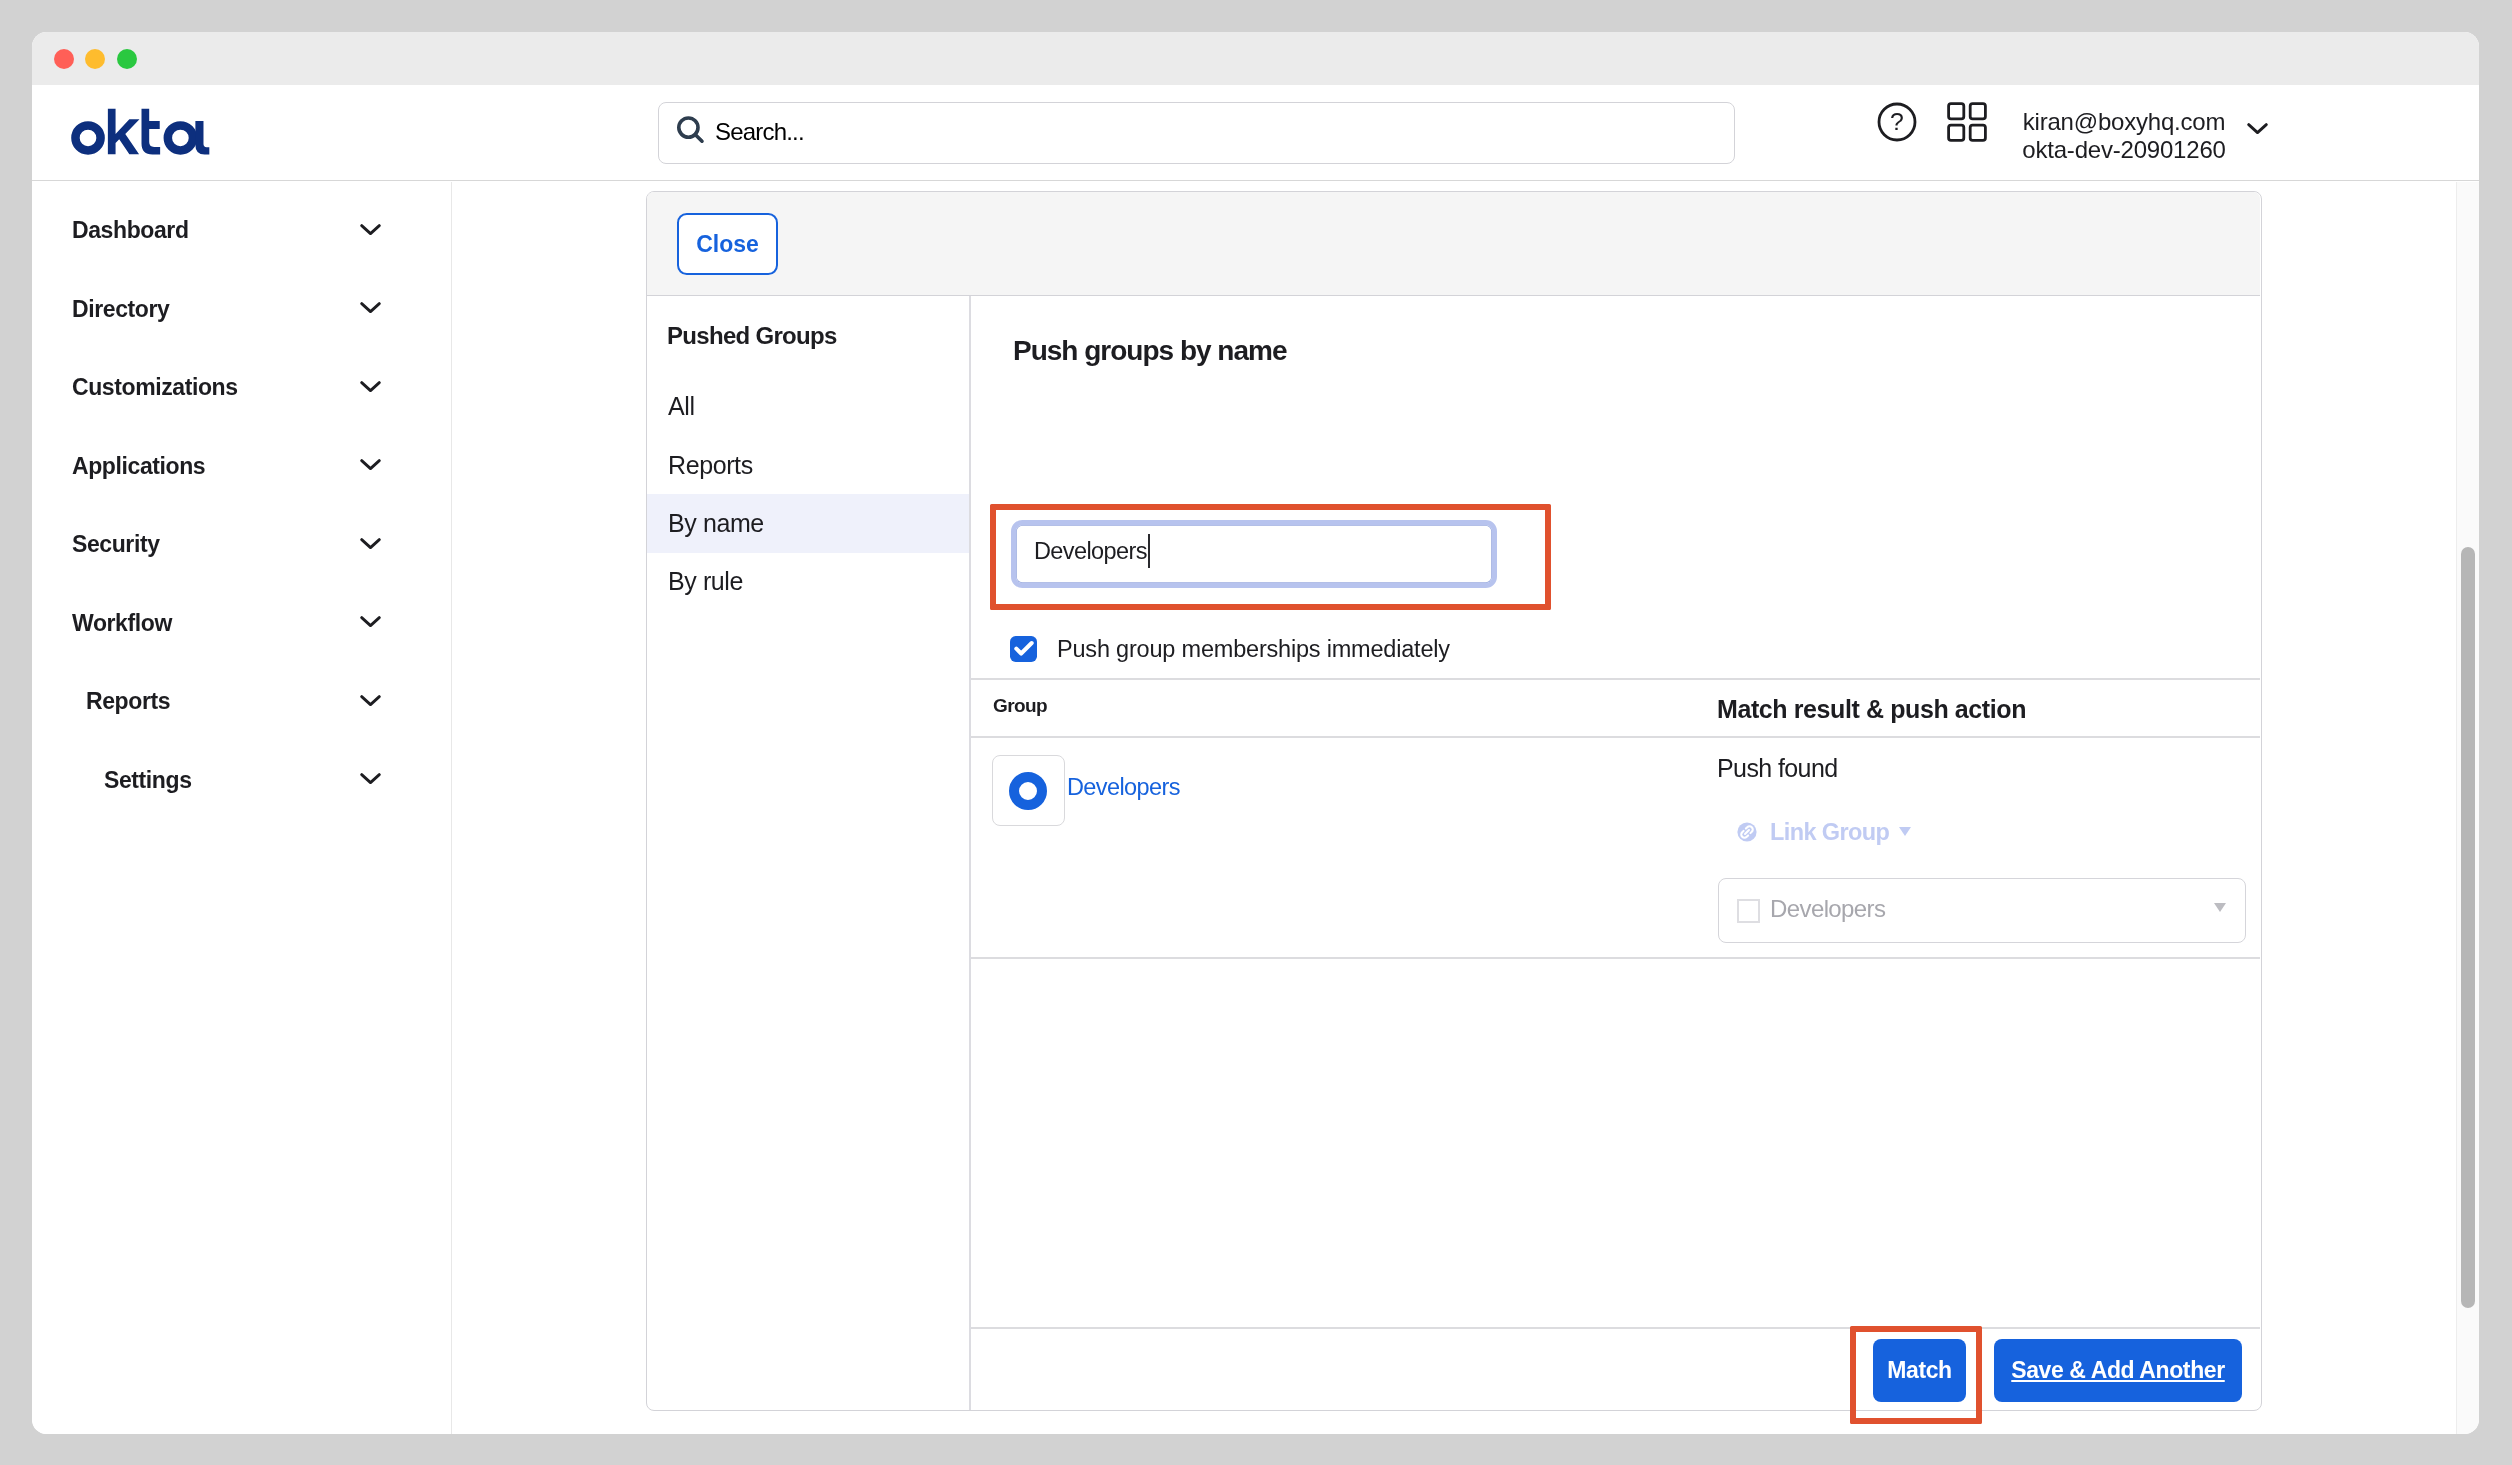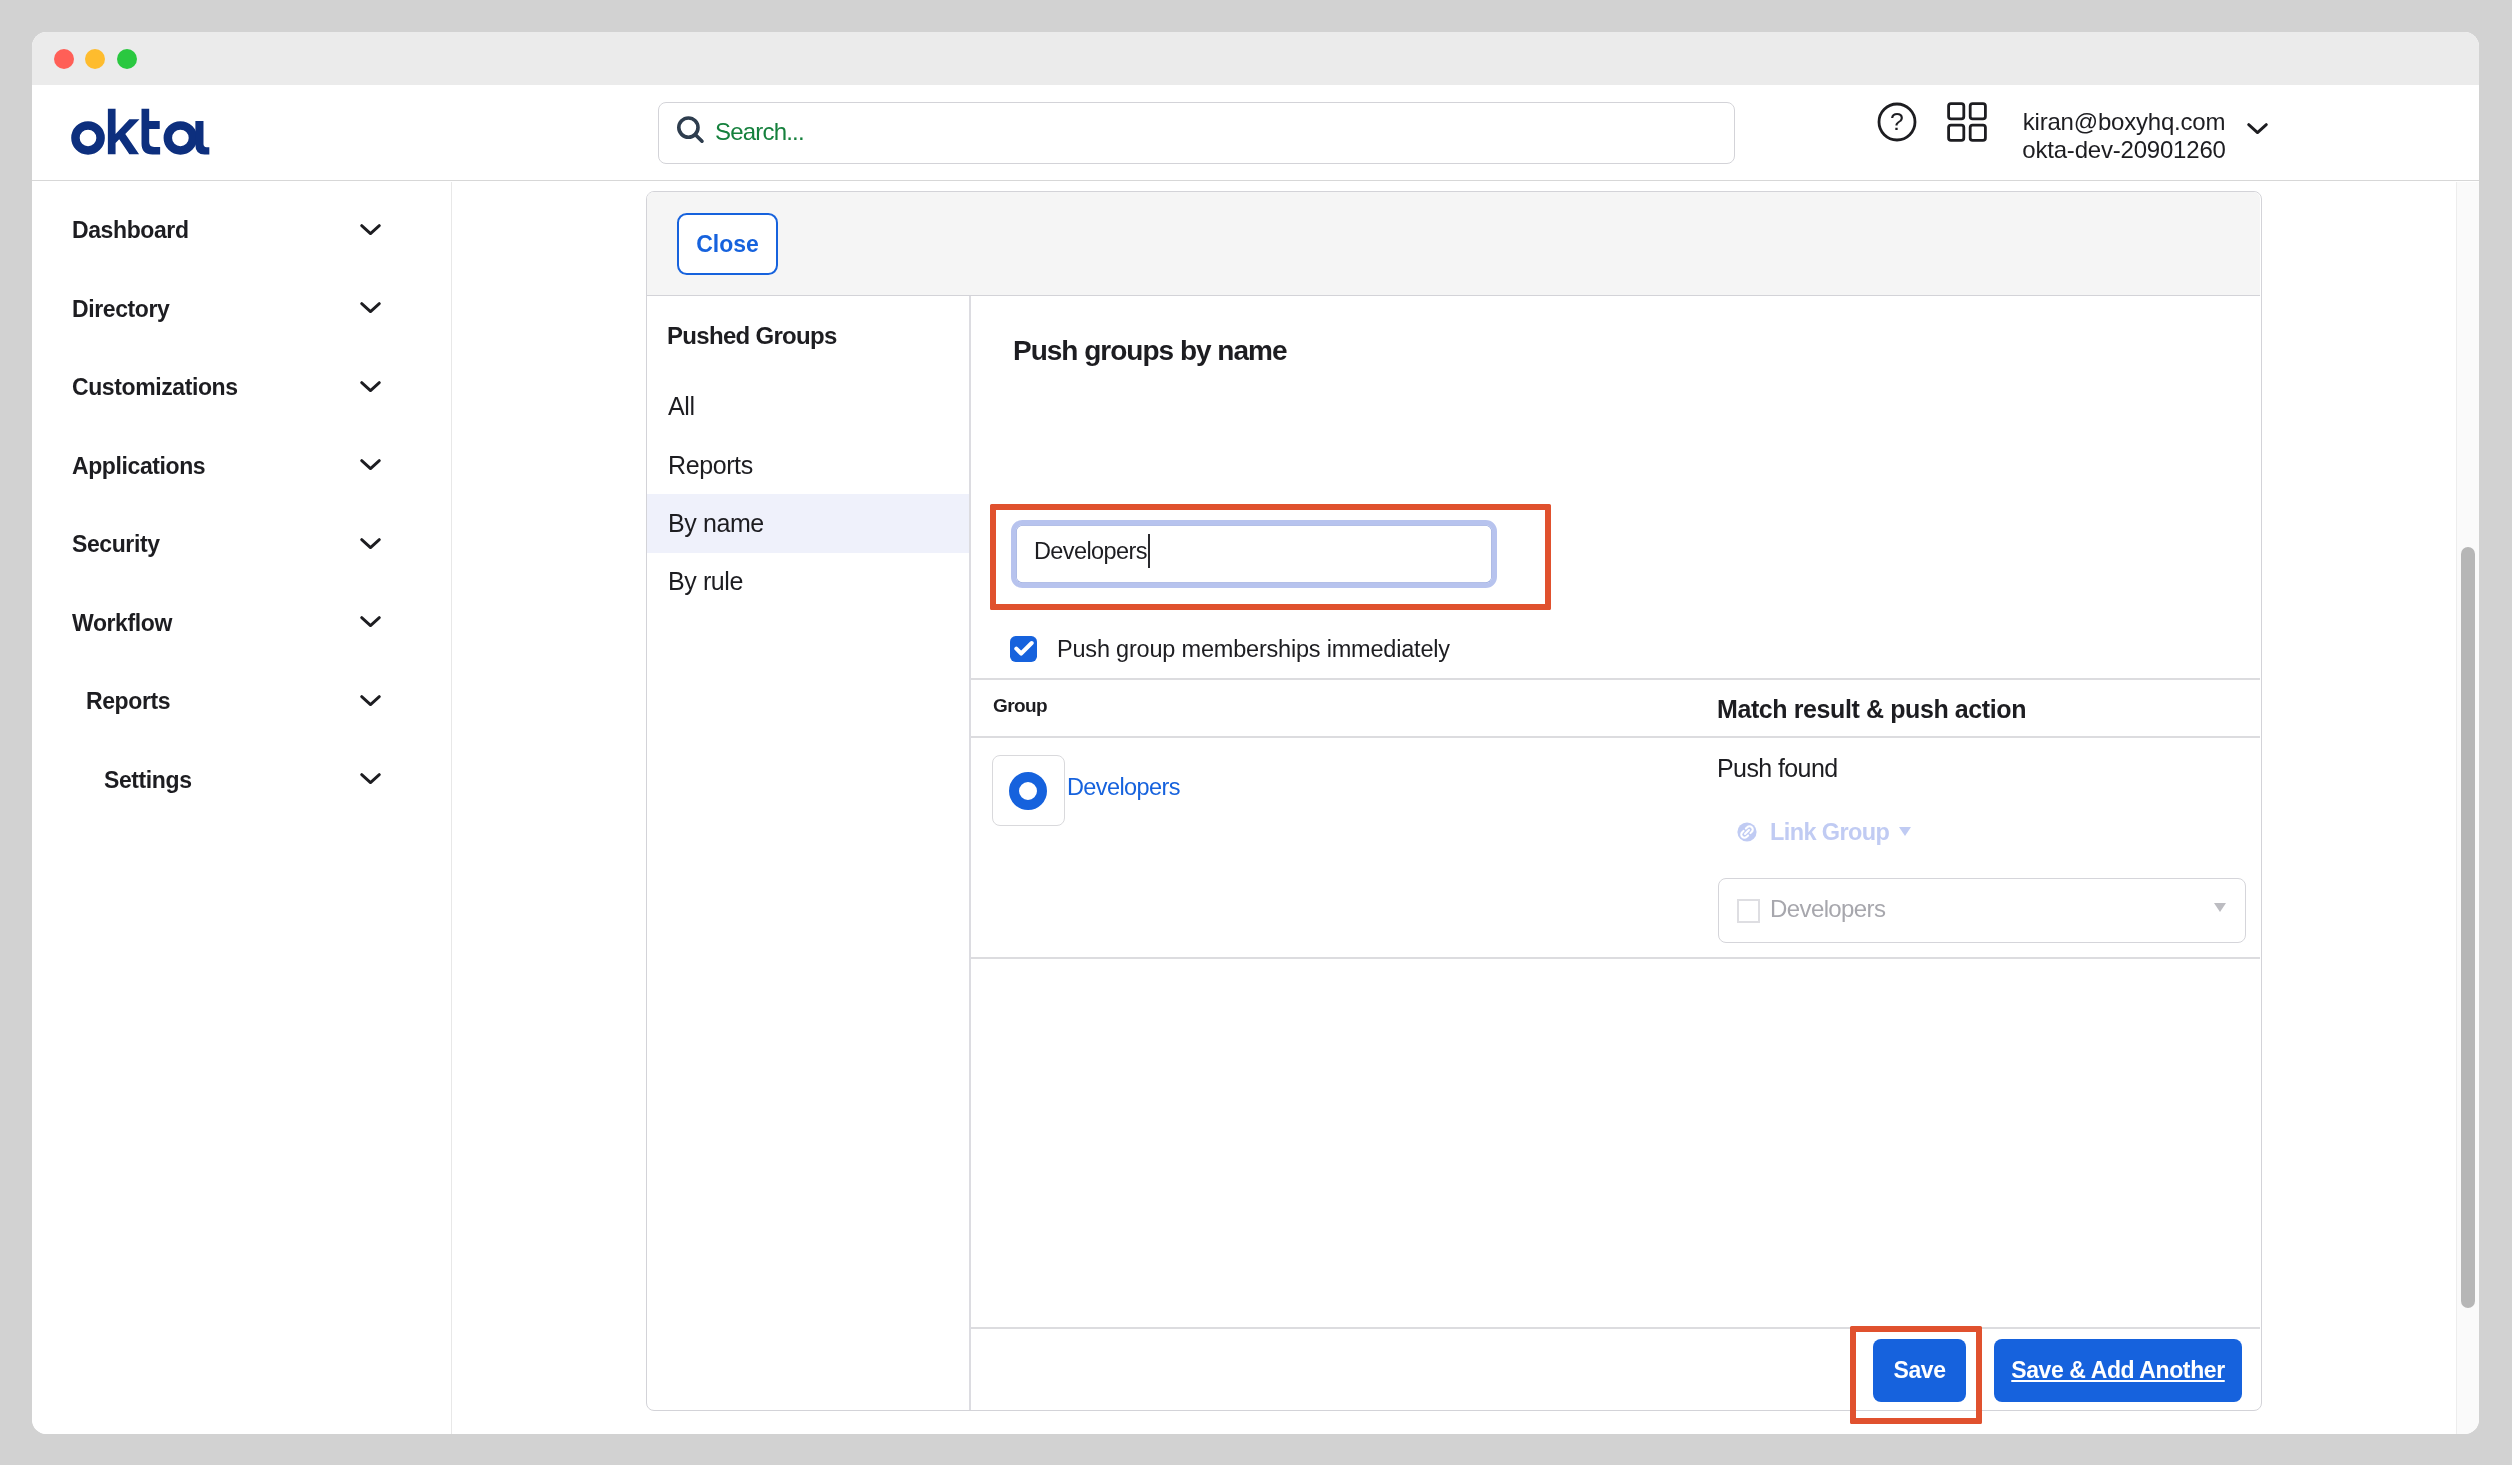--- a/index.html
+++ b/index.html
@@ -41,21 +41,21 @@
       <path d="M45.5 1 h9.5 v31 l17-18 h12.5 l-17.5 18 17 25 h-12 l-12.5-18.5 -4.5 4.8 v13.7 h-9.5 z"></path>
       <path d="M87 1 h9.5 v15 h13 v10 h-13 v16 q0 6 6 6 h7.5 v9.3 h-9.5 q-13.5 0 -13.5 -13.5 z"></path>
       <path d="M153.5 16 h10 v28.5 q0 3.8 3.8 3.8 h3.4 v9.2 h-5.8 q-11.4 0 -11.4 -11.4 z"></path>
     </g>
   </svg>
   <div class="a searchbox"></div>
   <svg class="a" style="left:642px;top:82px;" width="32" height="32" viewBox="0 0 40 40">
     <circle cx="18" cy="17" r="12" fill="none" stroke="#2e3d4e" stroke-width="4.5"></circle>
     <line x1="26.5" y1="25.5" x2="35" y2="34" stroke="#2e3d4e" stroke-width="4.5" stroke-linecap="round"></line>
   </svg>
-  <div class="a" style="left:683px;top:86px;font-size:24px;letter-spacing:-0.8px;color:#15803d;">Search...</div>
+  <div class="a" style="left:683px;top:86px;font-size:24px;letter-spacing:-0.8px;color:#000000;">Search...</div>
   <svg class="a" style="left:1845px;top:70px;" width="40" height="40" viewBox="0 0 50 50">
     <circle cx="25" cy="25" r="22.5" fill="none" stroke="#1d1d21" stroke-width="3.5"></circle>
     <text x="25" y="35.5" font-size="31" font-weight="400" fill="#1d1d21" text-anchor="middle" font-family="Liberation Sans,sans-serif">?</text>
   </svg>
   <svg class="a" style="left:1915px;top:70px;" width="40" height="40" viewBox="0 0 50 50">
     <g fill="none" stroke="#1d1d21" stroke-width="3.5">
       <rect x="2" y="2" width="19" height="19" rx="3"></rect>
       <rect x="29" y="2" width="19" height="19" rx="3"></rect>
       <rect x="2" y="29" width="19" height="19" rx="3"></rect>
       <rect x="29" y="29" width="19" height="19" rx="3"></rect>
@@ -142,20 +142,20 @@
       </g>
     </svg>
     <div class="a" style="left:1123px;top:627px;font-size:23.5px;font-weight:bold;letter-spacing:-0.6px;color:#c0cbf3;">Link Group</div>
     <div class="a" style="left:1252px;top:635px;width:0;height:0;border-left:6.5px solid transparent;border-right:6.5px solid transparent;border-top:9px solid #c0cbf3;"></div>
     <div class="a" style="left:1071px;top:686px;width:528px;height:65px;border:1.6px solid #d5d5da;border-radius:8px;box-sizing:border-box;"></div>
     <div class="a" style="left:1090px;top:707px;width:23px;height:24px;border:2.4px solid #dedee2;box-sizing:border-box;"></div>
     <div class="a" style="left:1123px;top:703px;font-size:24px;letter-spacing:-0.6px;color:#a7a7ad;">Developers</div>
     <div class="a" style="left:1567px;top:711px;width:0;height:0;border-left:6.5px solid transparent;border-right:6.5px solid transparent;border-top:9px solid #bcbcc1;"></div>
     <div class="a hline" style="left:324px;top:765px;width:1289px;"></div>
     <div class="a hline" style="left:324px;top:1135px;width:1289px;"></div>
-    <div class="a btn" style="left:1226px;top:1147px;width:93px;height:63px;">Save</div>
+    <div class="a btn" style="left:1226px;top:1147px;width:93px;height:63px;">Match</div>
     <div class="a btn" style="left:1347px;top:1147px;width:248px;height:63px;text-decoration:underline;">Save &amp; Add Another</div>
   </div>
 
   <div class="a orange" style="left:958px;top:472px;width:561px;height:106px;"></div>
   <div class="a orange" style="left:1818px;top:1294px;width:132px;height:98px;"></div>
 </div>
 
 
 </body></html>

